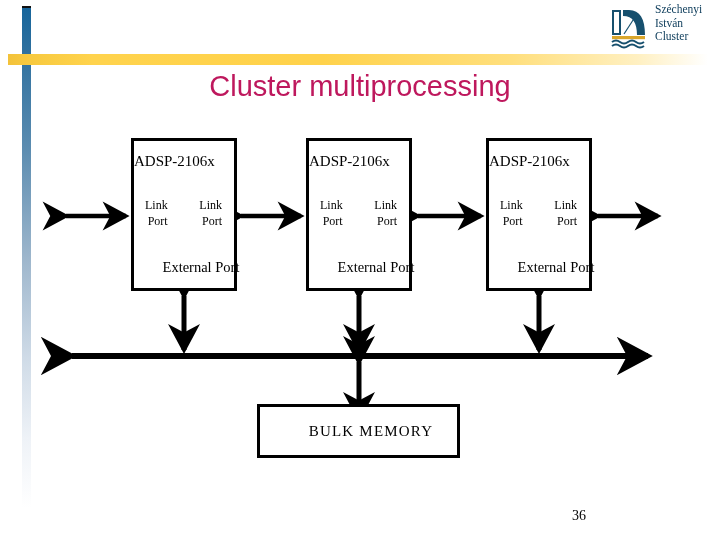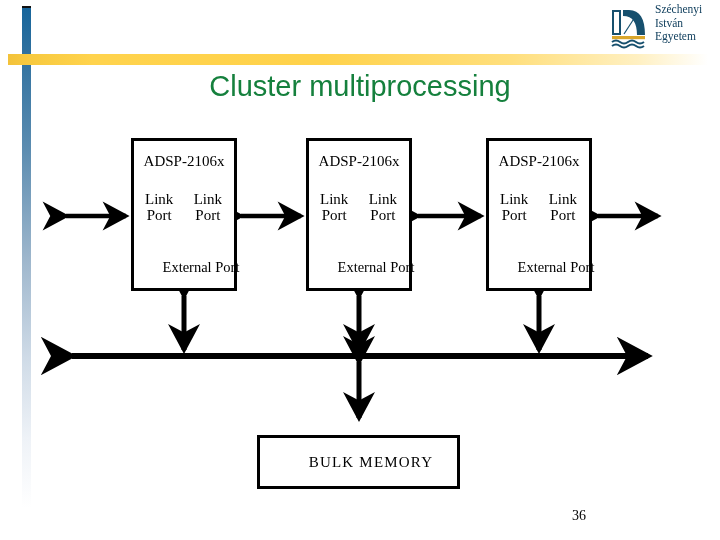--- a/index.html
+++ b/index.html
@@ -76,21 +76,21 @@
 
   
   .title {
     position: absolute;
     left: 60px;
     top: 70px;
     width: 600px;
     text-align: center;
     font-family: "Liberation Sans", sans-serif;
     font-size: 29px;
-    color: #15803d;
+    color: #be185d;
     letter-spacing: 0px;
   }
 
   
   #diagram {
     position: absolute;
     left: 0; top: 0;
     width: 720px;
     height: 540px;
   }
@@ -100,29 +100,29 @@
     border: 3px solid #000000;
     background: #ffffff;
     font-family: "Liberation Serif", serif;
     color: #000000;
   }
   .dsp-title {
     position: absolute;
     left: 0;
     top: 12px;
     width: 100%;
-    text-align: center;
+    text-align: left;
     font-size: 15px;
   }
   .lp {
     position: absolute;
-    top: 50px;
-    font-size: 15px;
+    top: 56px;
+    font-size: 12px;
     line-height: 16px;
-    text-align: center;
+    text-align: right;
   }
   .lp-left { left: 11px; }
   .lp-right { right: 12px; }
   .ext-port {
     position: absolute;
     left: 0;
     bottom: 12px;
     width: 100%;
     text-align: center;
     font-size: 14.5px;
@@ -174,21 +174,21 @@
 
         <rect x="5" y="31" width="33" height="3.2" fill="#d9a62b"></rect>
 
         <path d="M5 37 q4 -3 8 0 q4 3 8 0 q4 -3 8 0 q4 3 8 0" stroke="#17506e" stroke-width="2" fill="none"></path>
         <path d="M5 41 q4 -3 8 0 q4 3 8 0 q4 -3 8 0 q4 3 8 0" stroke="#17506e" stroke-width="2" fill="none"></path>
       </svg>
     </div>
     <div class="logo-text">
       <div>Széchenyi</div>
       <div>István</div>
-      <div>Egyetem</div>
+      <div>Cluster</div>
     </div>
   </div>
 
   <div class="title">Cluster multiprocessing</div>
 
   <svg id="diagram" width="720" height="540" viewBox="0 0 720 540" xmlns="http://www.w3.org/2000/svg">
     <defs>
       <marker id="ah" markerWidth="7" markerHeight="7" refX="5.6" refY="3.5" orient="auto" markerUnits="strokeWidth">
         <path d="M0.4,0.3 L6.4,3.5 L0.4,6.7 L2.1,3.5 Z" fill="#000000"></path>
       </marker>
@@ -246,19 +246,19 @@
       <div>Link</div>
       <div>Port</div>
     </div>
     <div class="lp lp-right">
       <div>Link</div>
       <div>Port</div>
     </div>
     <div class="ext-port">External Port</div>
   </div>
 
-  <div class="mem-box" style="left:257px; top:435px; width:203px; height:54px;padding-left:25px;">
+  <div class="mem-box" style="left:257px; top:404px; width:203px; height:54px;padding-left:25px;">
     <span>BULK MEMORY</span>
   </div>
 
   <div class="page-num">36</div>
 
 </div>
 
 </body></html>

